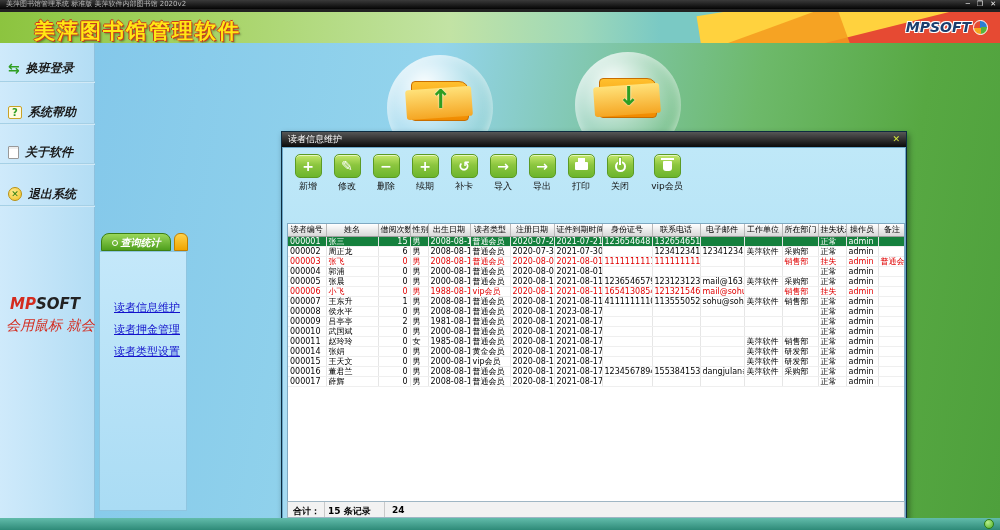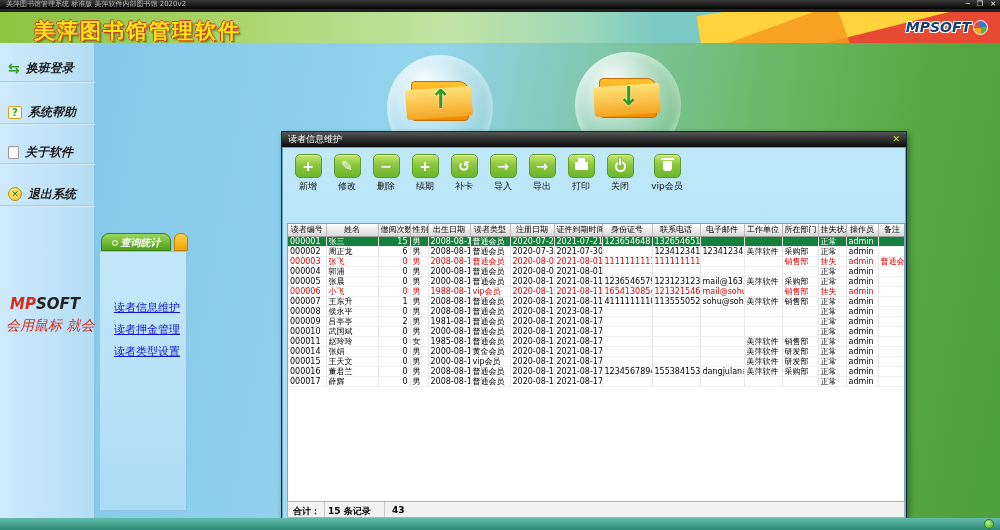--- a/index.html
+++ b/index.html
@@ -562,21 +562,21 @@
                   <td>admin</td>
                   <td></td>
                 </tr>
               </tbody>
           </table>
         </div>
 
         <div id="dlg-footer">
           <span id="ft-label">合计：</span>
           <span id="ft-records">15 条记录</span>
-          <span id="ft-sum">43</span>
+          <span id="ft-sum">24</span>
           <span class="ft-sep" style="left:36px"></span>
           <span class="ft-sep" style="left:96px"></span>
         </div>
       </div>
     </div>
   </div>
 
   <div id="bottom-strip"></div>
   <div id="bottom-dot"></div>
 </div>

